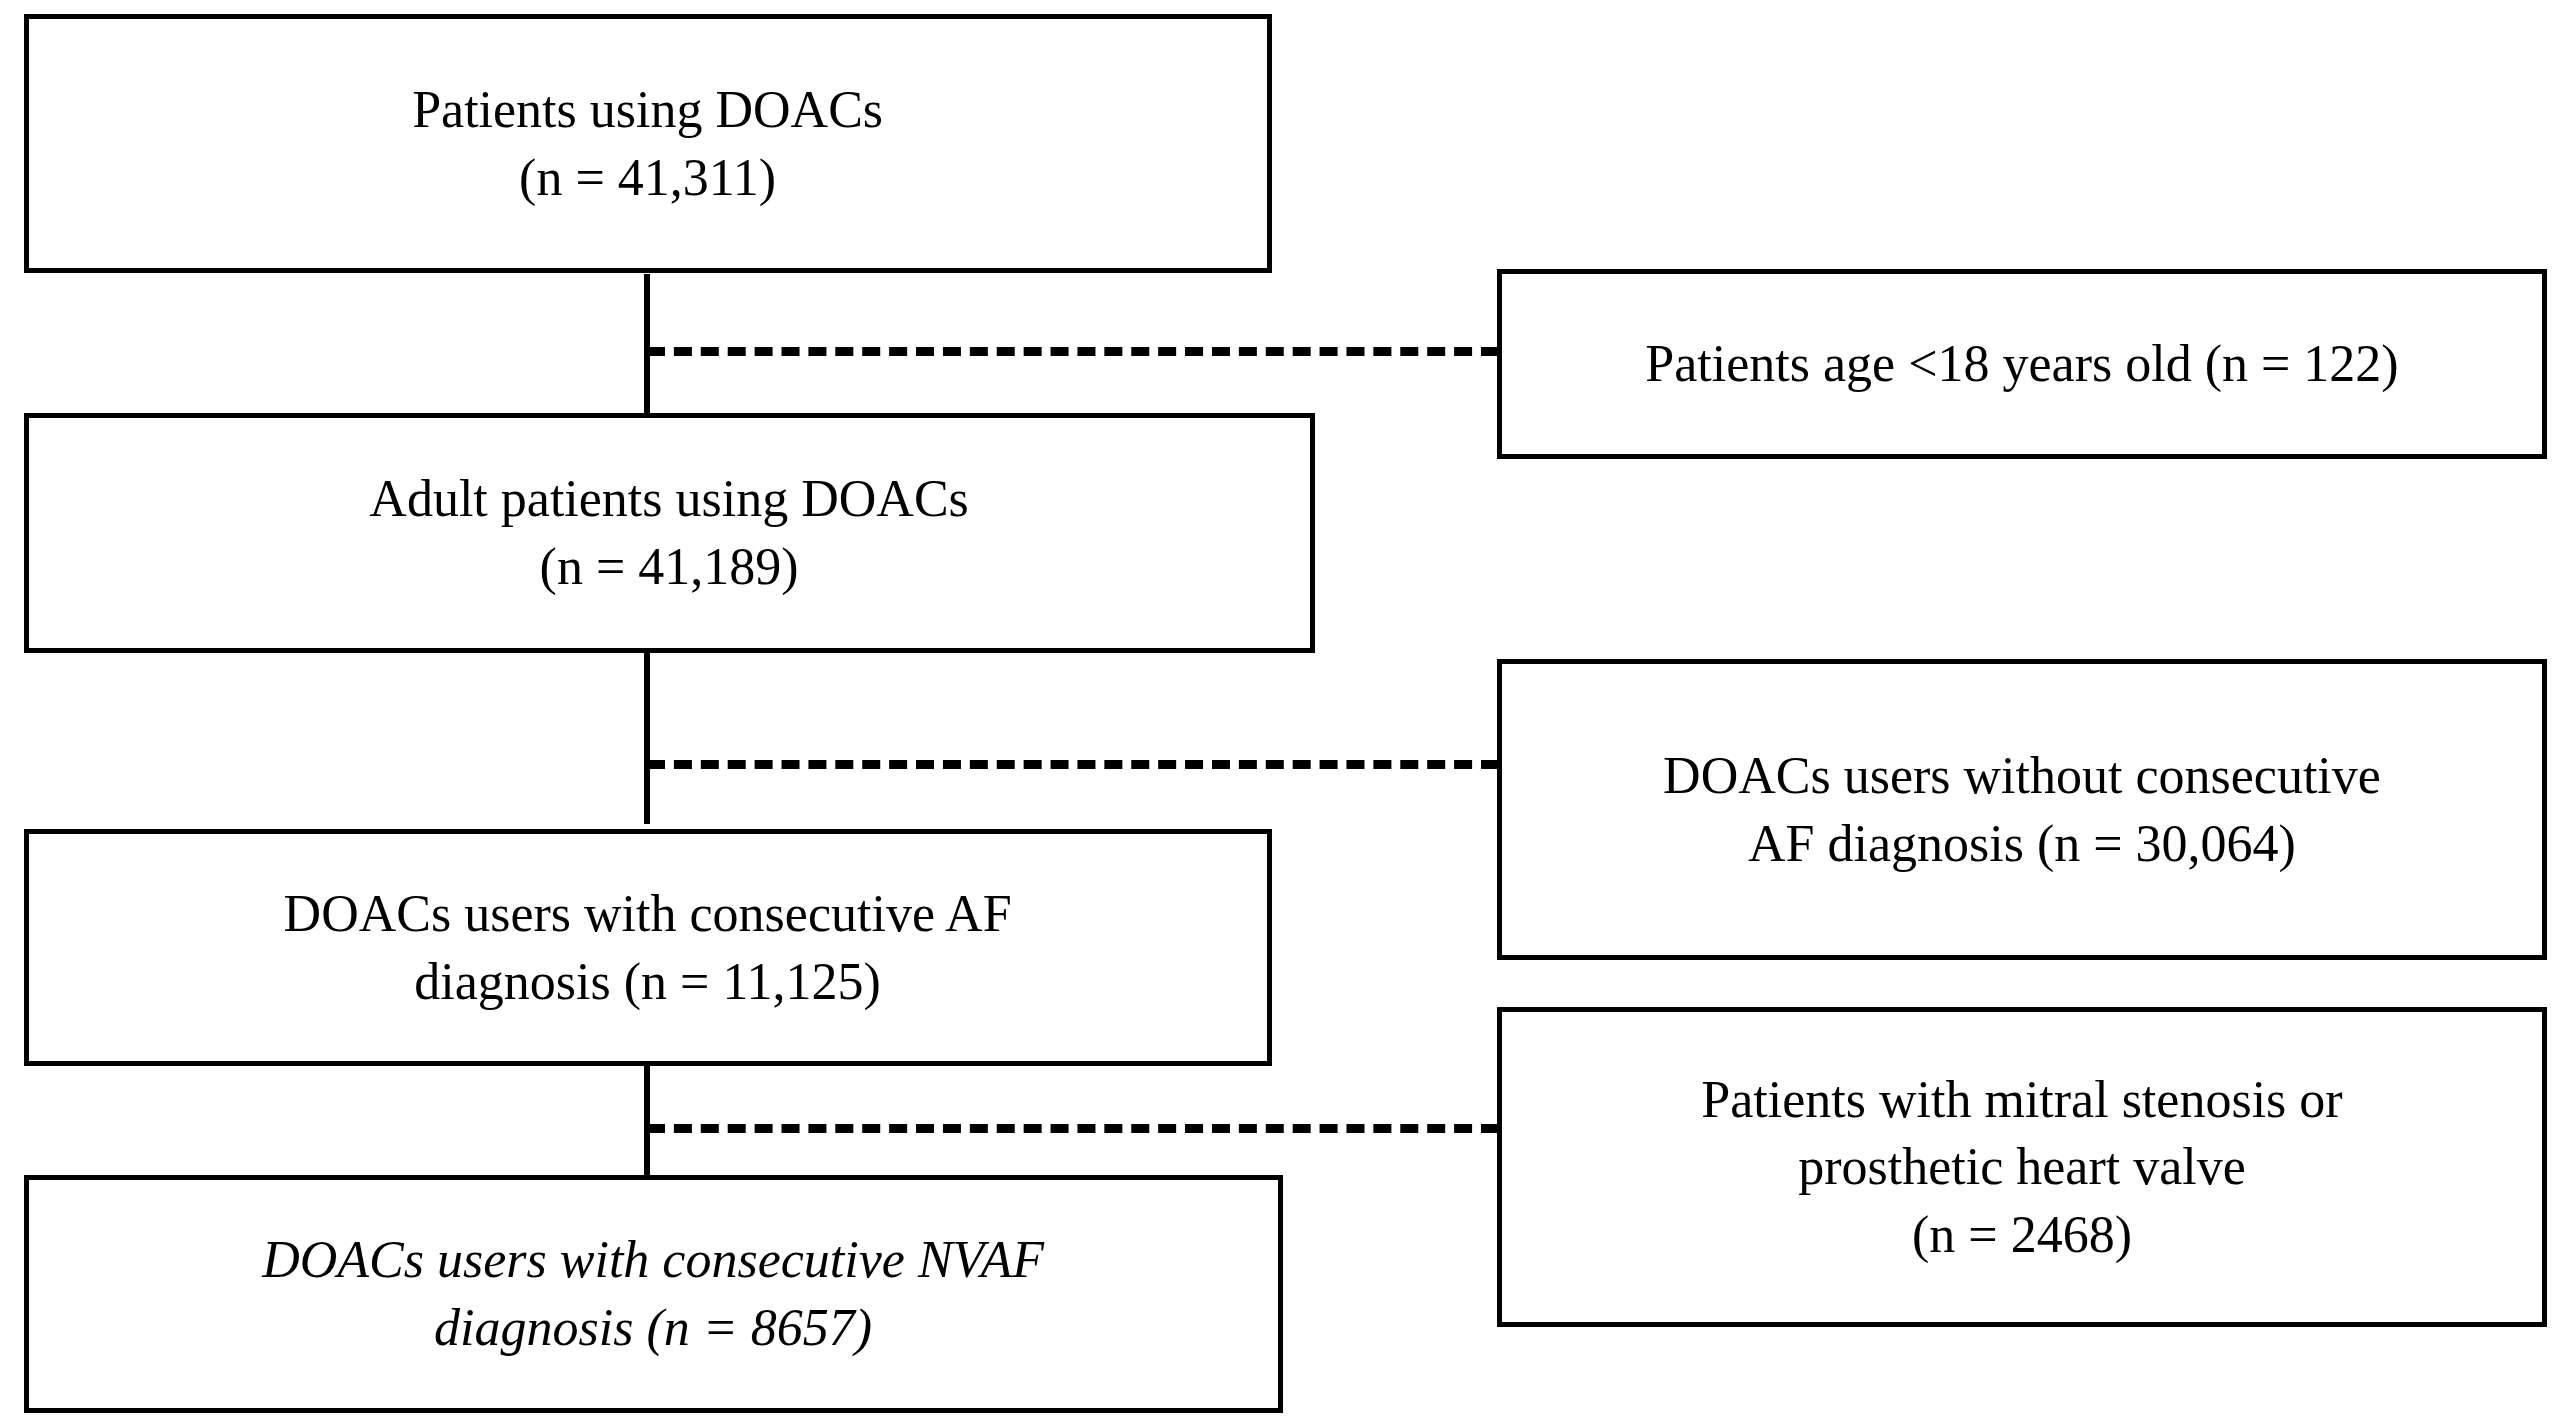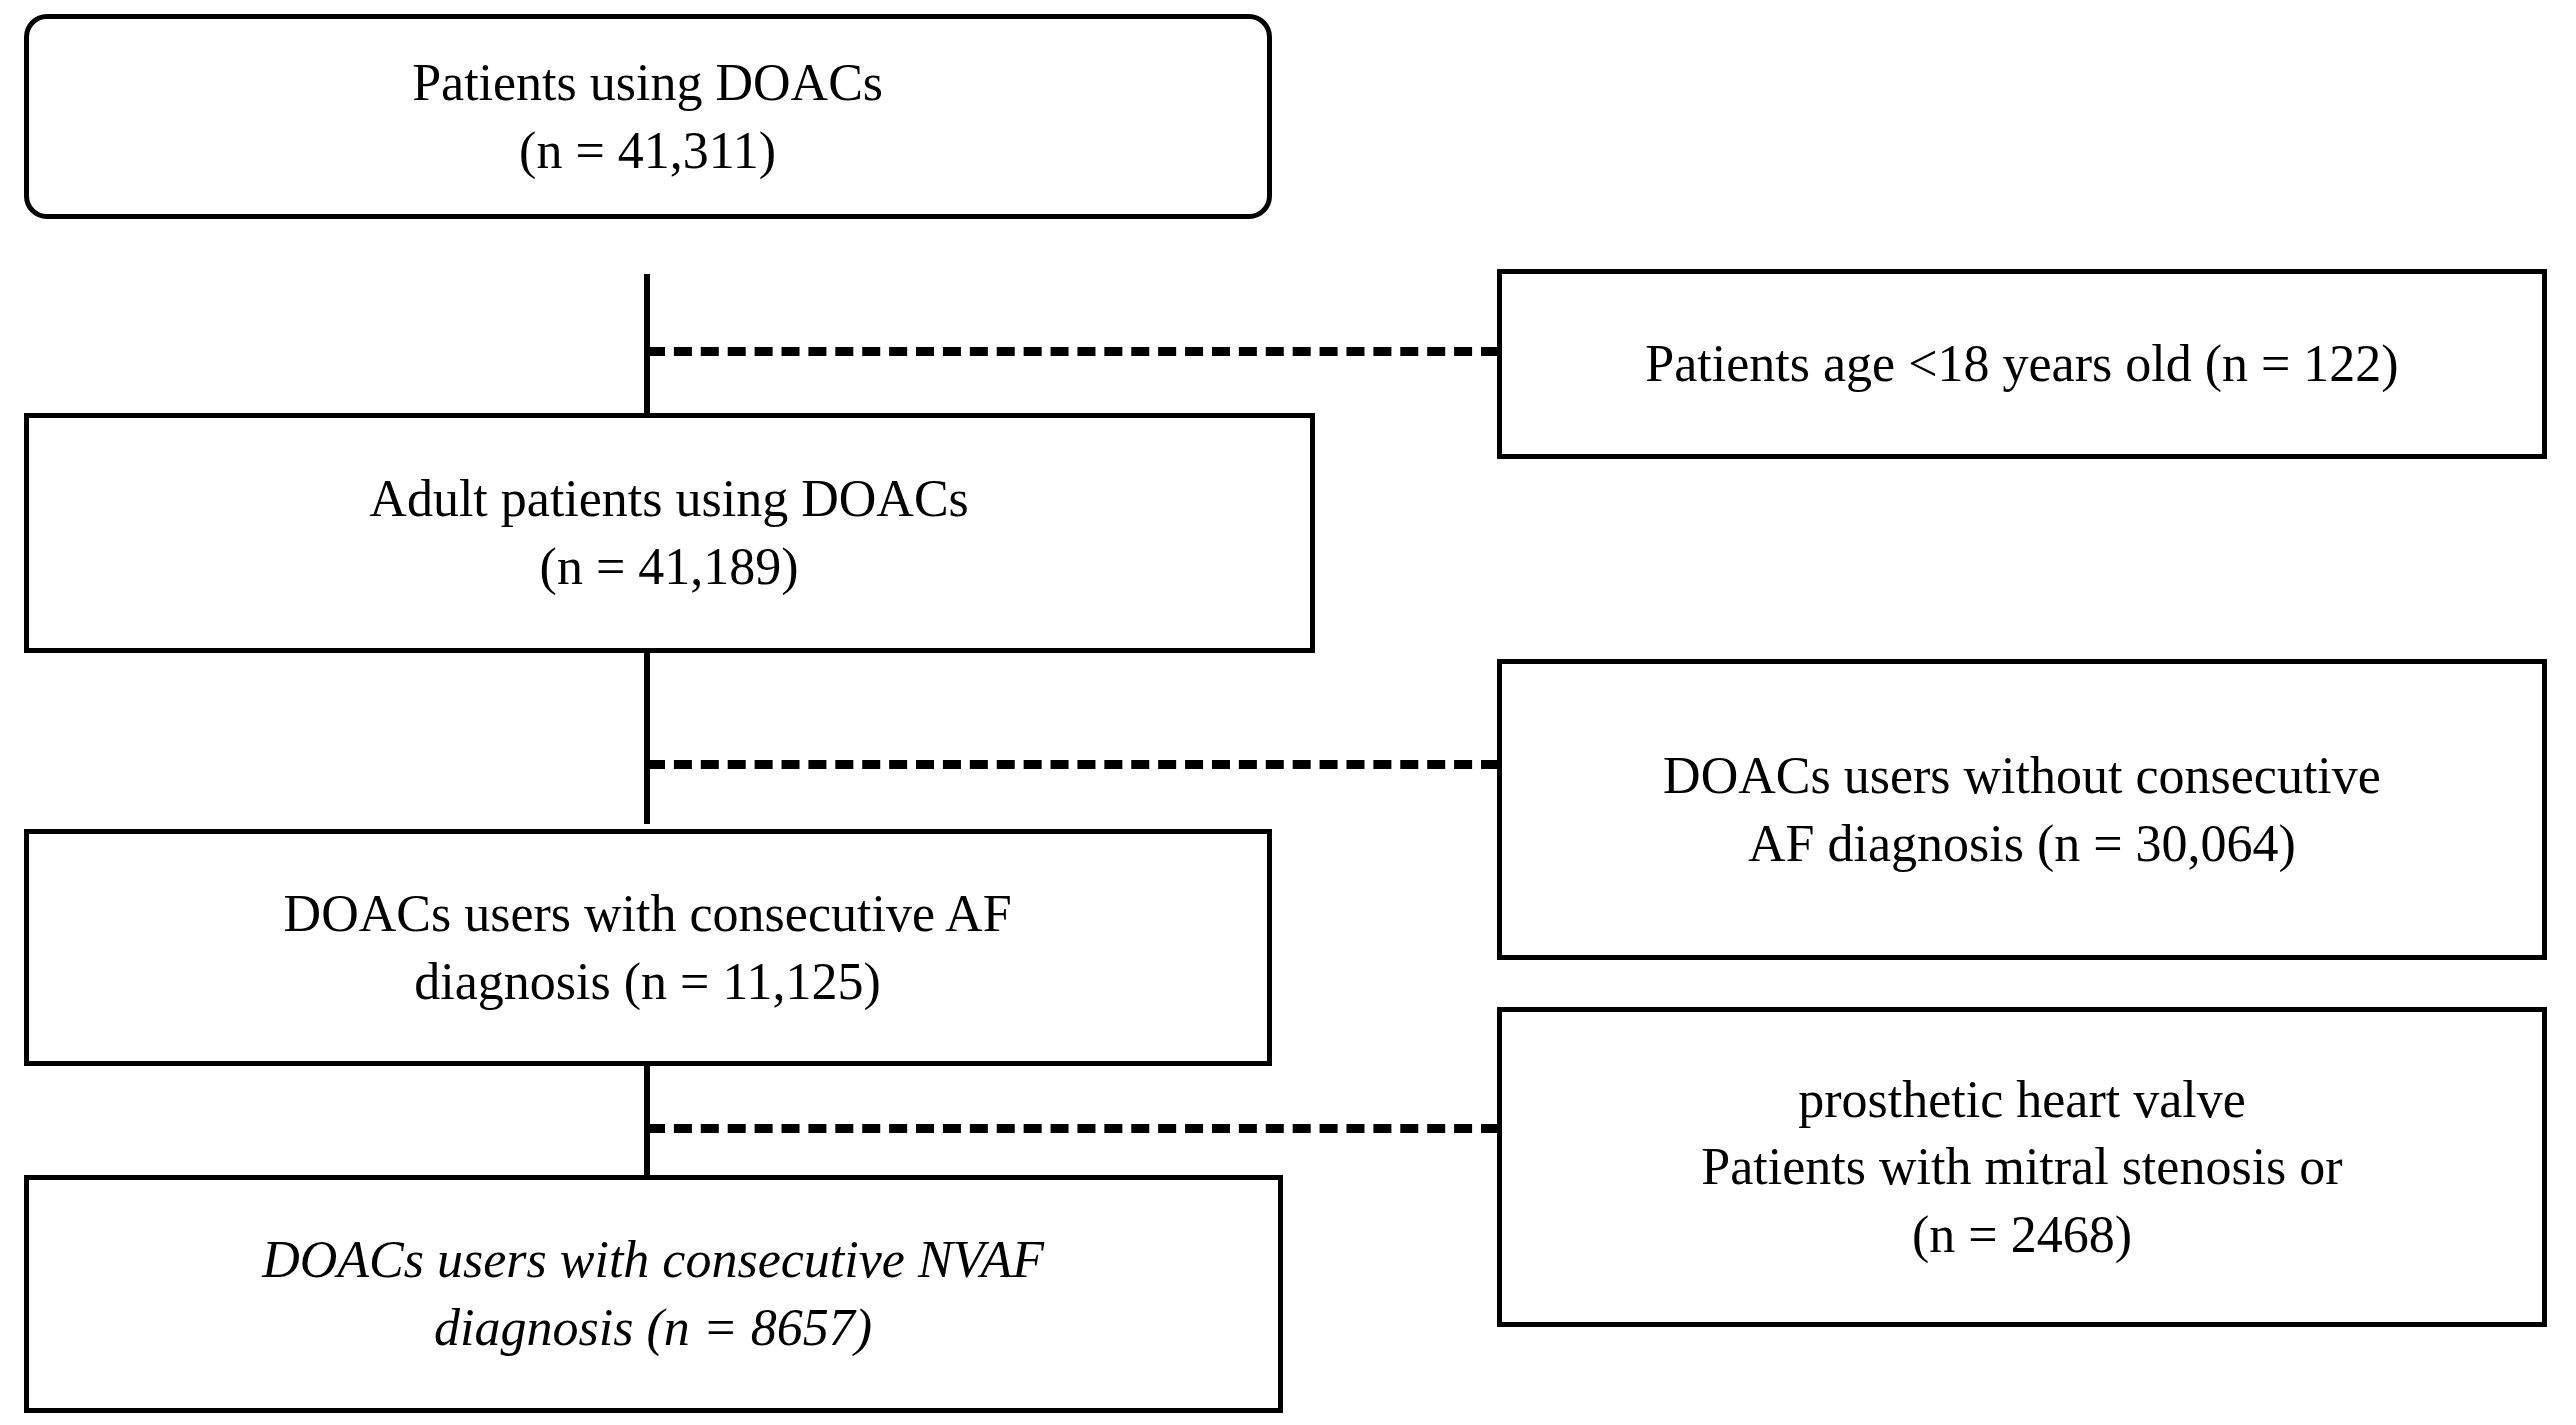--- a/index.html
+++ b/index.html
@@ -52,21 +52,21 @@
     height: 0;
     border-top: 9.3px dashed #000000;
     z-index: 2;
   }
 </style>
 </head>
 <body>
 
 <div id="flowchart-root">
 
-  <div class="node-box" style="left:23.6px; top:14.3px; width:1248px; height:205px;border-radius:23px;">
+  <div class="node-box" style="left:23.6px; top:14.3px; width:1248px; height:259px;">
     <span class="node-line">Patients using DOACs</span>
     <span class="node-line">(n = 41,311)</span>
   </div>
 
   <div class="node-box" style="left:23.6px; top:413px; width:1291px; height:240px;">
     <span class="node-line">Adult patients using DOACs</span>
     <span class="node-line">(n = 41,189)</span>
   </div>
 
   <div class="node-box" style="left:23.6px; top:821px; width:1248px; height:237px;margin-top:8px;">
@@ -82,22 +82,22 @@
   <div class="node-box" style="left:1497px; top:269px; width:1050px; height:190px;">
     <span class="node-line">Patients age &lt;18 years old (n = 122)</span>
   </div>
 
   <div class="node-box" style="left:1497px; top:659px; width:1050px; height:301px;">
     <span class="node-line">DOACs users without consecutive</span>
     <span class="node-line">AF diagnosis (n = 30,064)</span>
   </div>
 
   <div class="node-box" style="left:1497px; top:1007px; width:1050px; height:320px;">
+    <span class="node-line">Patients with mitral stenosis or</span>
     <span class="node-line">prosthetic heart valve</span>
-    <span class="node-line">Patients with mitral stenosis or</span>
     <span class="node-line">(n = 2468)</span>
   </div>
 
   <div class="connector-v" style="left:644px; top:274px; height:141px;"></div>
 
   <div class="connector-v" style="left:644px; top:653px; height:171px;"></div>
 
   <div class="connector-v" style="left:644px; top:1057px; height:120px;"></div>
 
   <div class="connector-dashed" style="left:647px; top:347px; width:852px;"></div>

